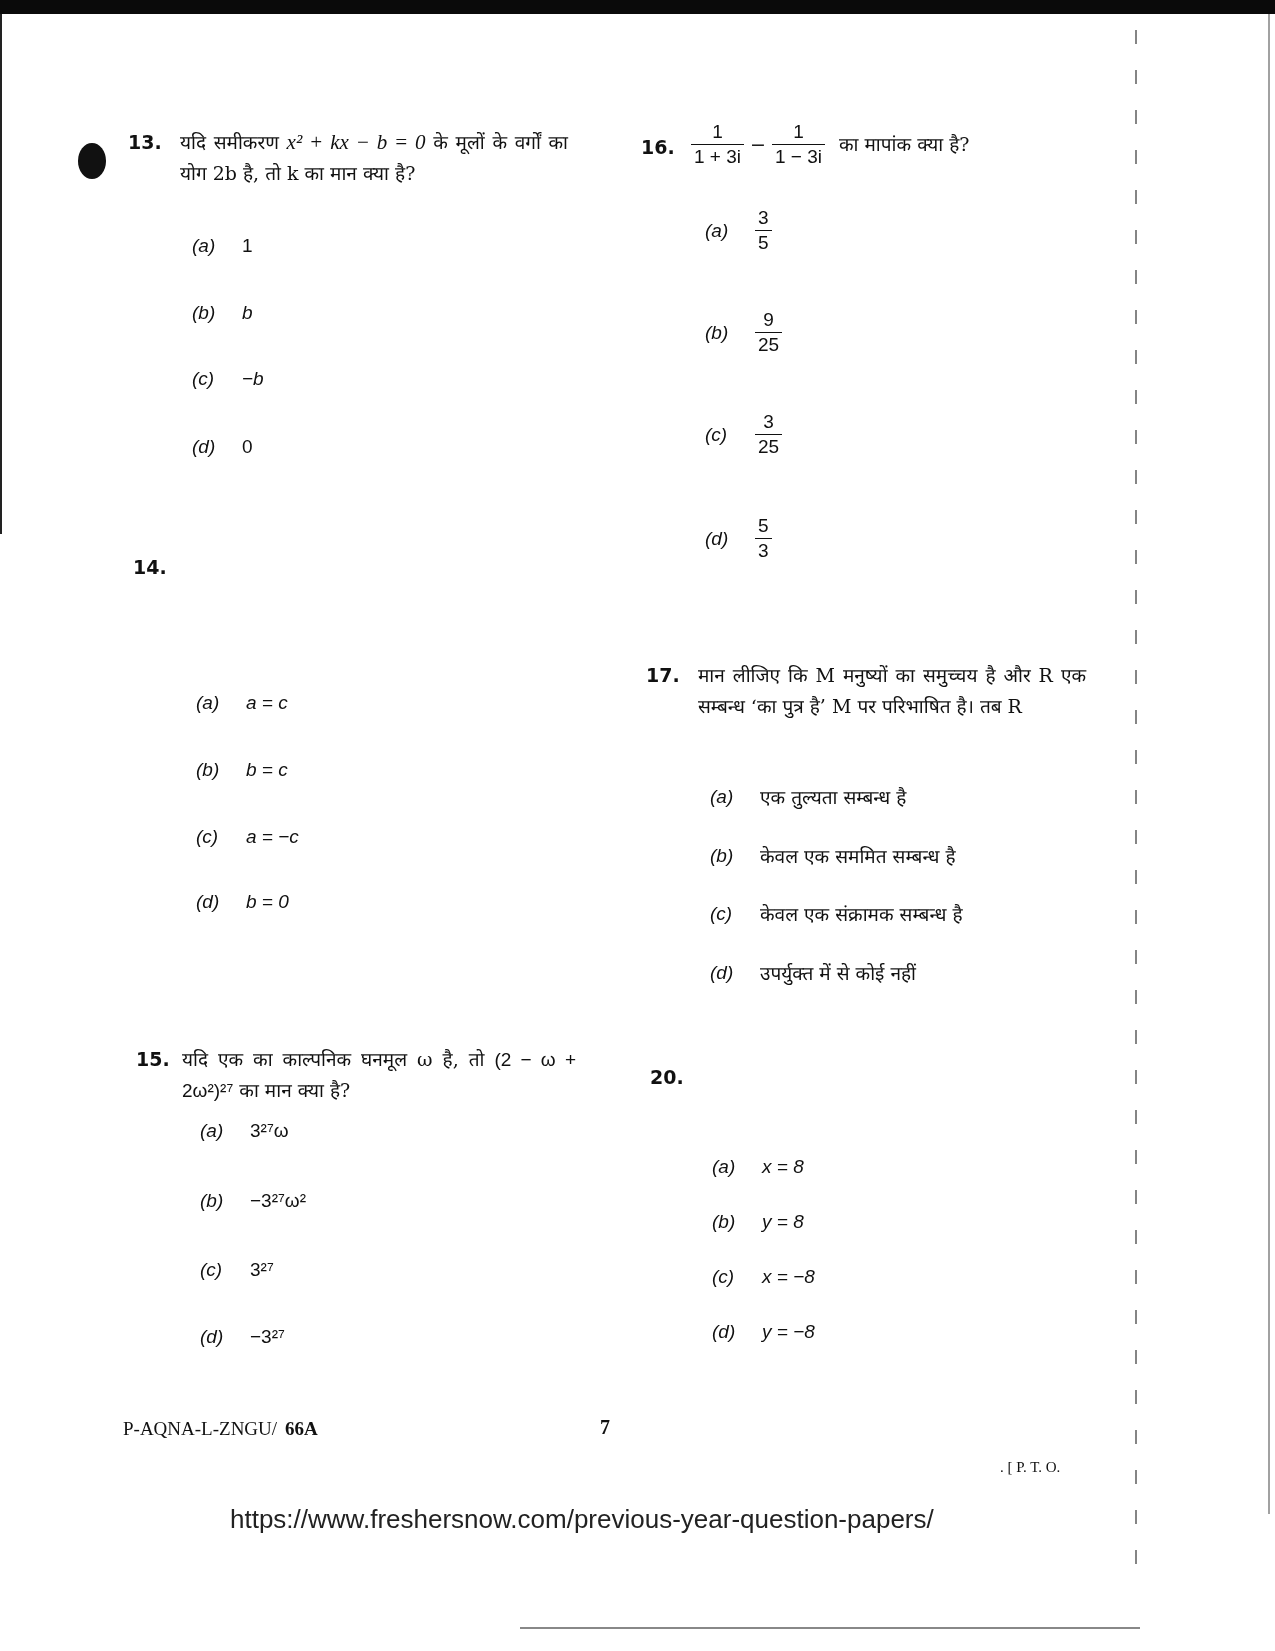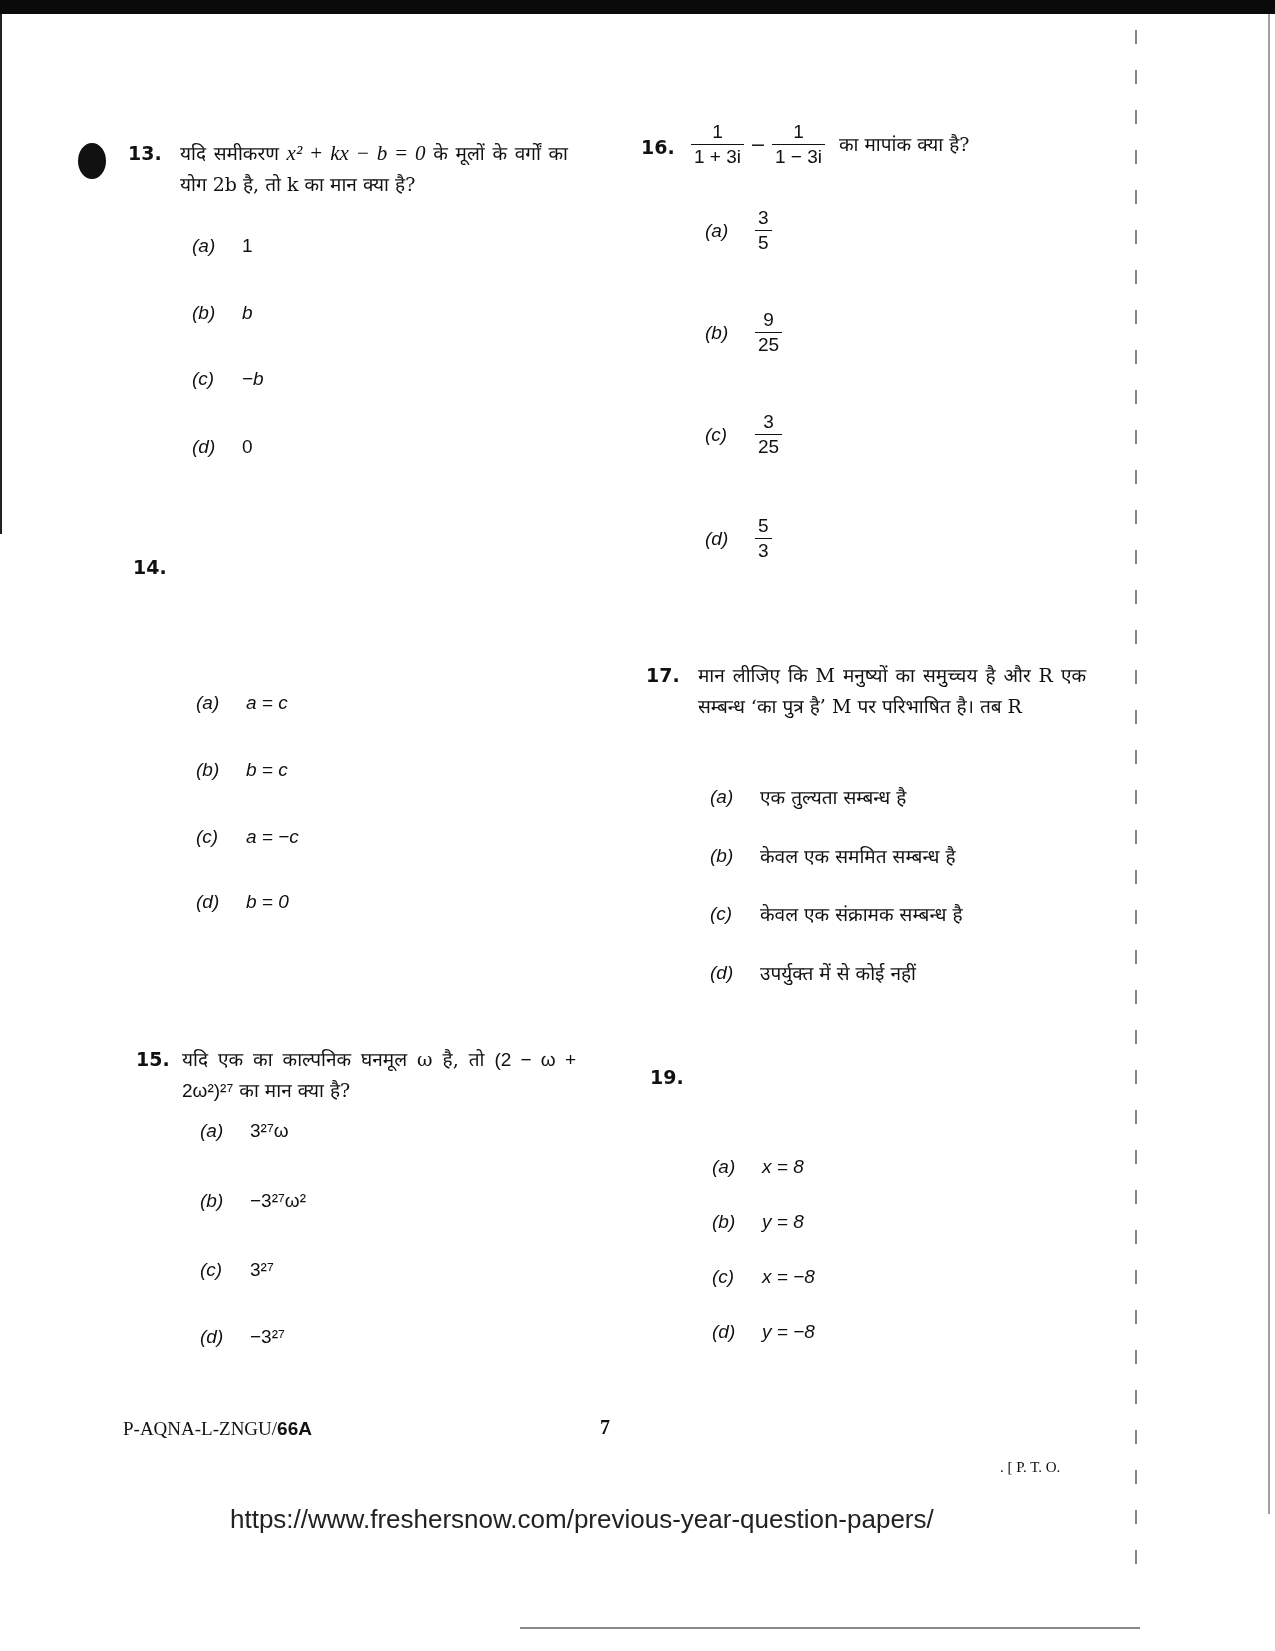--- a/index.html
+++ b/index.html
@@ -22,36 +22,36 @@
   .opt { position:absolute; font-size:19px; display:flex; align-items:center; }
   .olabel { font-style:italic; font-family:"Liberation Sans", sans-serif; width:50px; font-size:19px; }
   .oval { font-family:"Liberation Sans", sans-serif; font-size:19px; }
 
   .frac { display:inline-flex; flex-direction:column; align-items:center; vertical-align:middle;
           font-family:"Liberation Sans", sans-serif; font-size:19px; line-height:24px; }
   .frac .n { padding:0 3px; }
   .frac .d { border-top:1.5px solid #111; padding:0 3px; }
 
   .footer-code { position:absolute; left:123px; top:1418px; font-family:"Liberation Serif", serif; font-size:19px; }
-  .footer-code b { font-family:Liberation Sans, sans-serif; }
+  .footer-code b { font-family:Liberation Serif, serif;margin-left:8px; }
   .footer-page { position:absolute; left:600px; top:1416px; font-weight:bold; font-size:20px; font-family:"Liberation Serif", serif; }
   .footer-pto { position:absolute; left:1000px; top:1459px; font-family:"Liberation Serif", serif; font-size:15px; }
   .url { position:absolute; left:230px; top:1504px; font-family:"Liberation Sans", sans-serif; font-size:26px; color:#222; }
 </style>
 </head>
 <body>
 
 <div class="topbar"></div>
 <div class="leftline"></div>
 <div class="rightdash"></div>
 <div class="rightedge"></div>
 <div class="bottomline"></div>
 <div class="blob"></div>
 
-<div class="q" style="left:128px; top:127px; width:440px;margin-top:11px;">
+<div class="q" style="left:128px; top:127px; width:440px;">
   <span class="qnum">13.</span>
   <div class="qtext">
     <span>यदि समीकरण</span>
     <span class="math">x² + kx − b = 0</span>
     <span>के मूलों के वर्गों का योग 2b है, तो k का मान क्या है?</span>
   </div>
 </div>
 <div class="opt" style="left:192px; top:235px;">
     <span class="olabel">(a)</span>
     <span class="oval">1</span>
@@ -173,21 +173,21 @@
 <div class="opt" style="left:710px; top:901px;">
     <span class="olabel">(c)</span>
     <span>केवल एक संक्रामक सम्बन्ध है</span>
   </div>
 <div class="opt" style="left:710px; top:960px;">
     <span class="olabel">(d)</span>
     <span>उपर्युक्त में से कोई नहीं</span>
   </div>
 
 <div class="q" style="left:650px; top:1062px; width:440px;">
-  <span class="qnum">19.</span>
+  <span class="qnum">20.</span>
 </div>
 <div class="opt" style="left:712px; top:1156px;">
     <span class="olabel">(a)</span>
     <span class="oval" style="font-style:italic">x = 8</span>
   </div>
 <div class="opt" style="left:712px; top:1211px;">
     <span class="olabel">(b)</span>
     <span class="oval" style="font-style:italic">y = 8</span>
   </div>
 <div class="opt" style="left:712px; top:1266px;">

